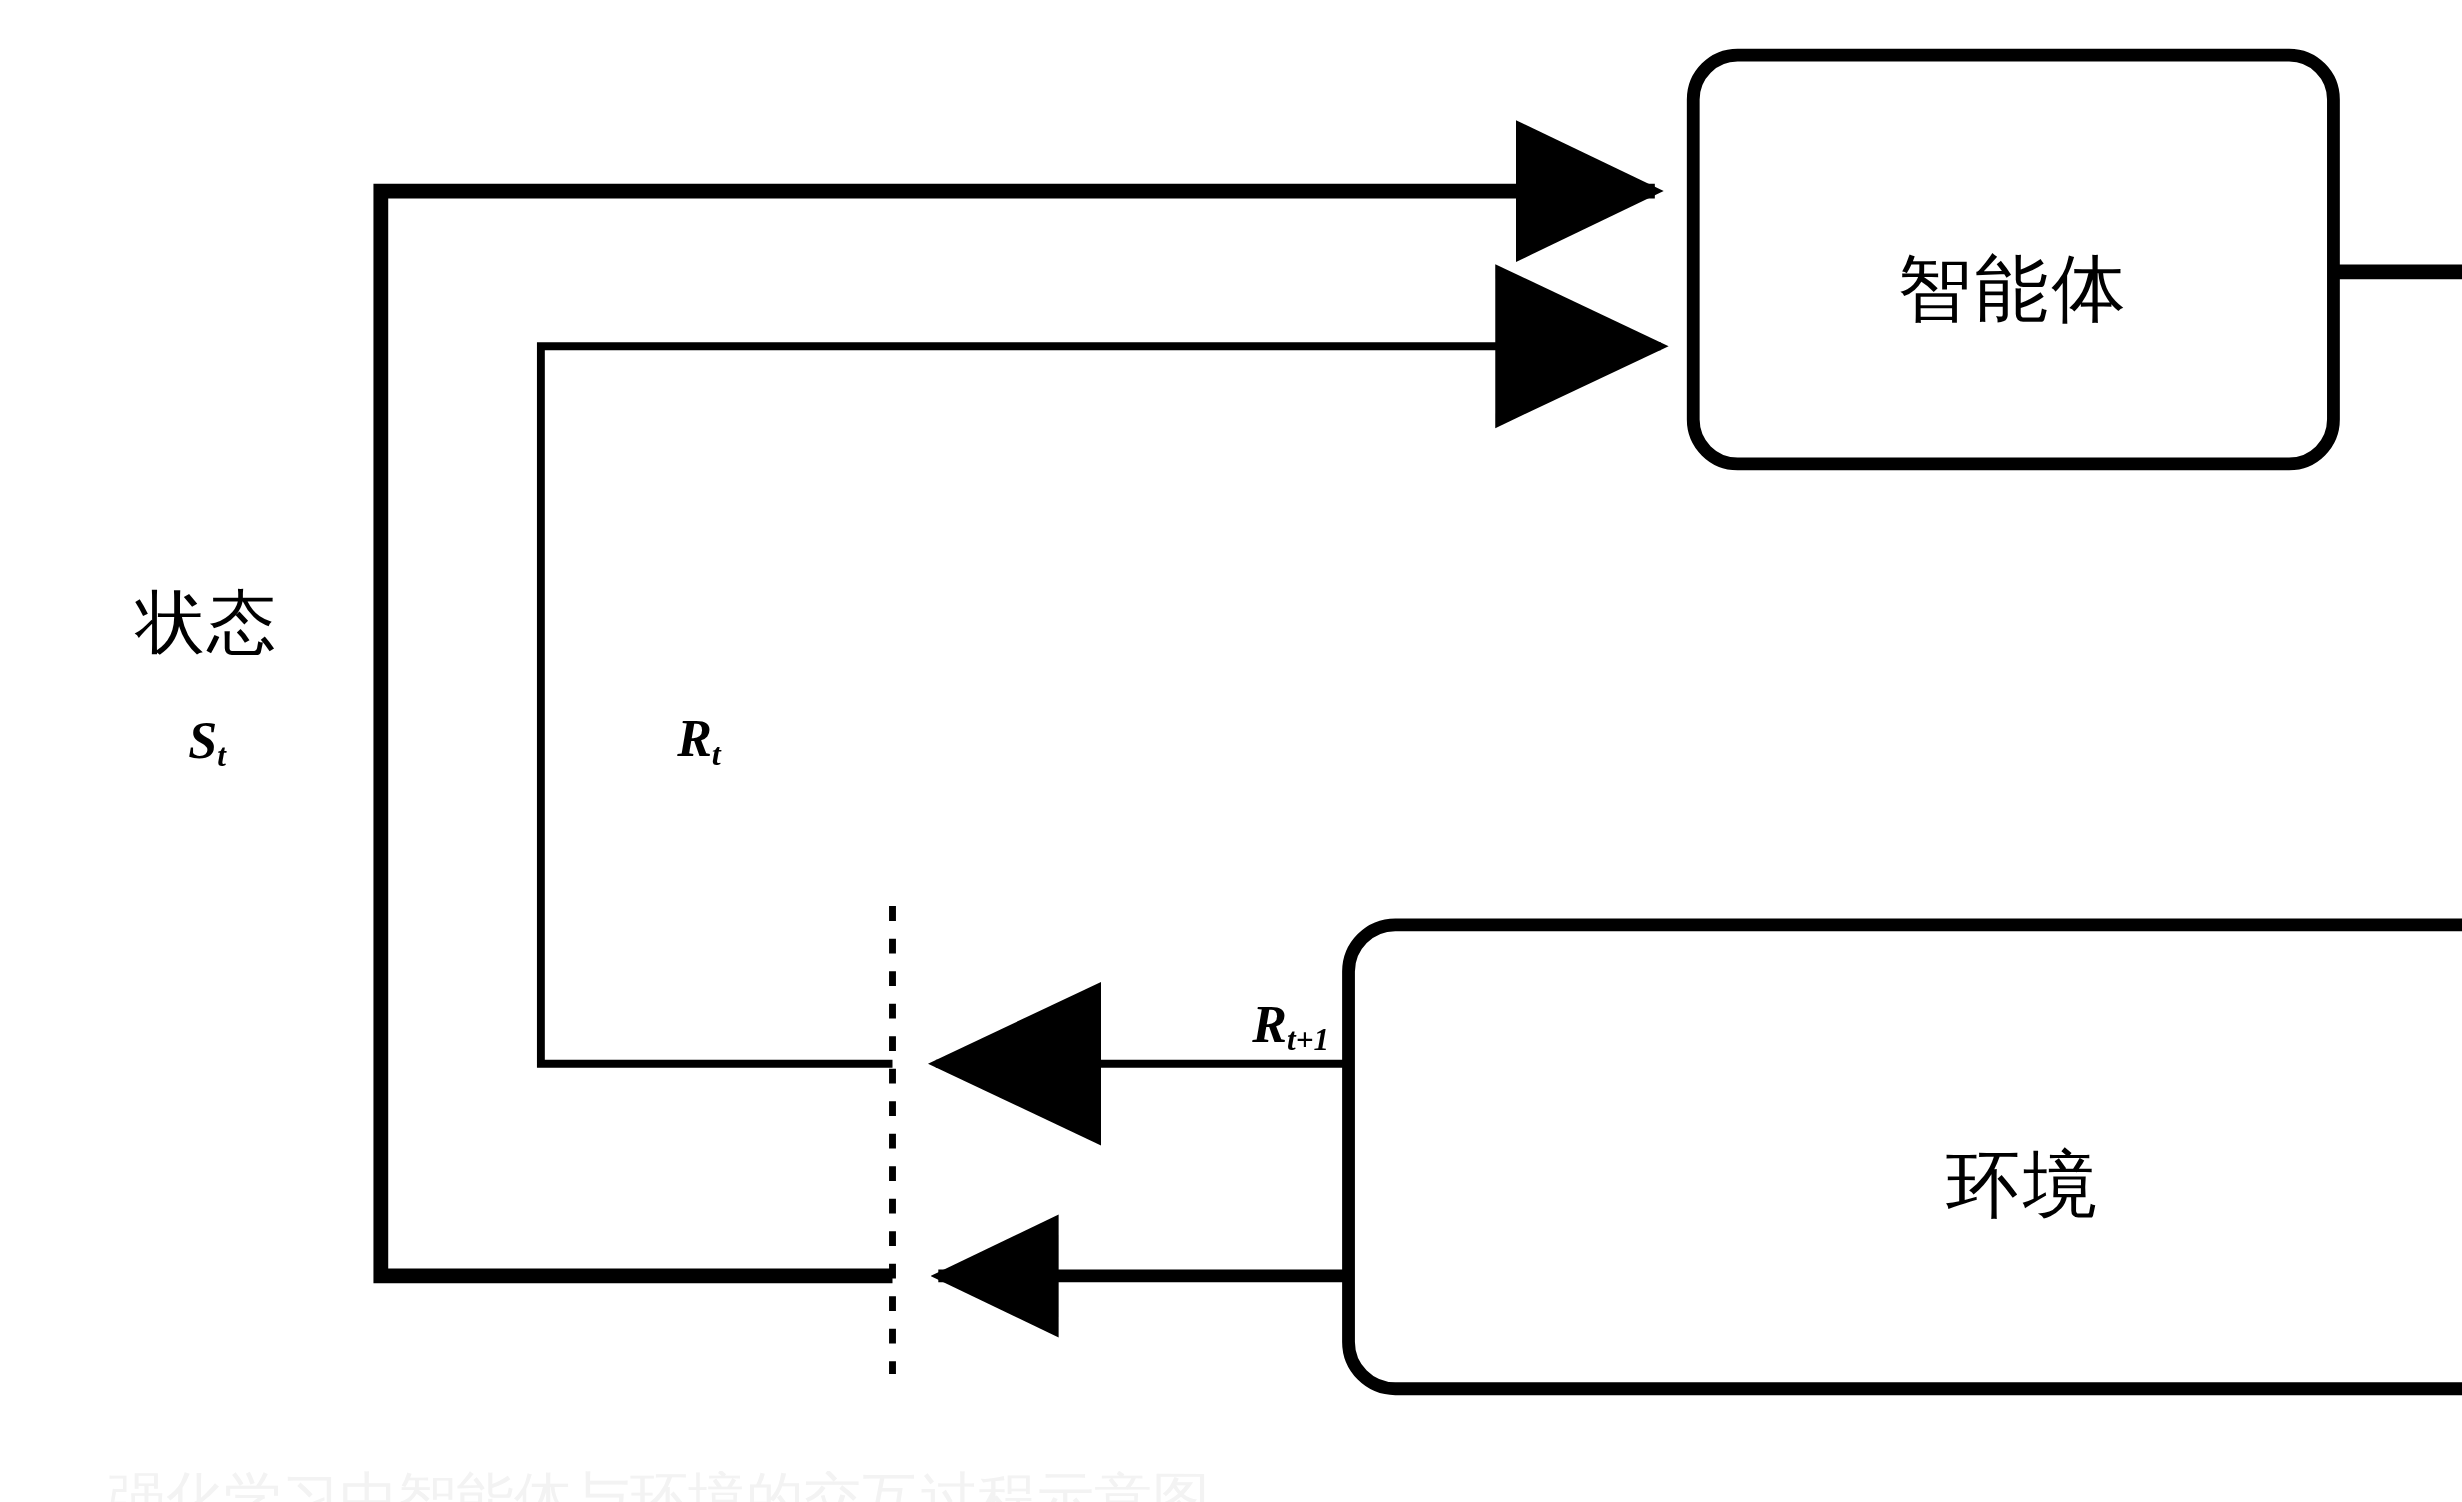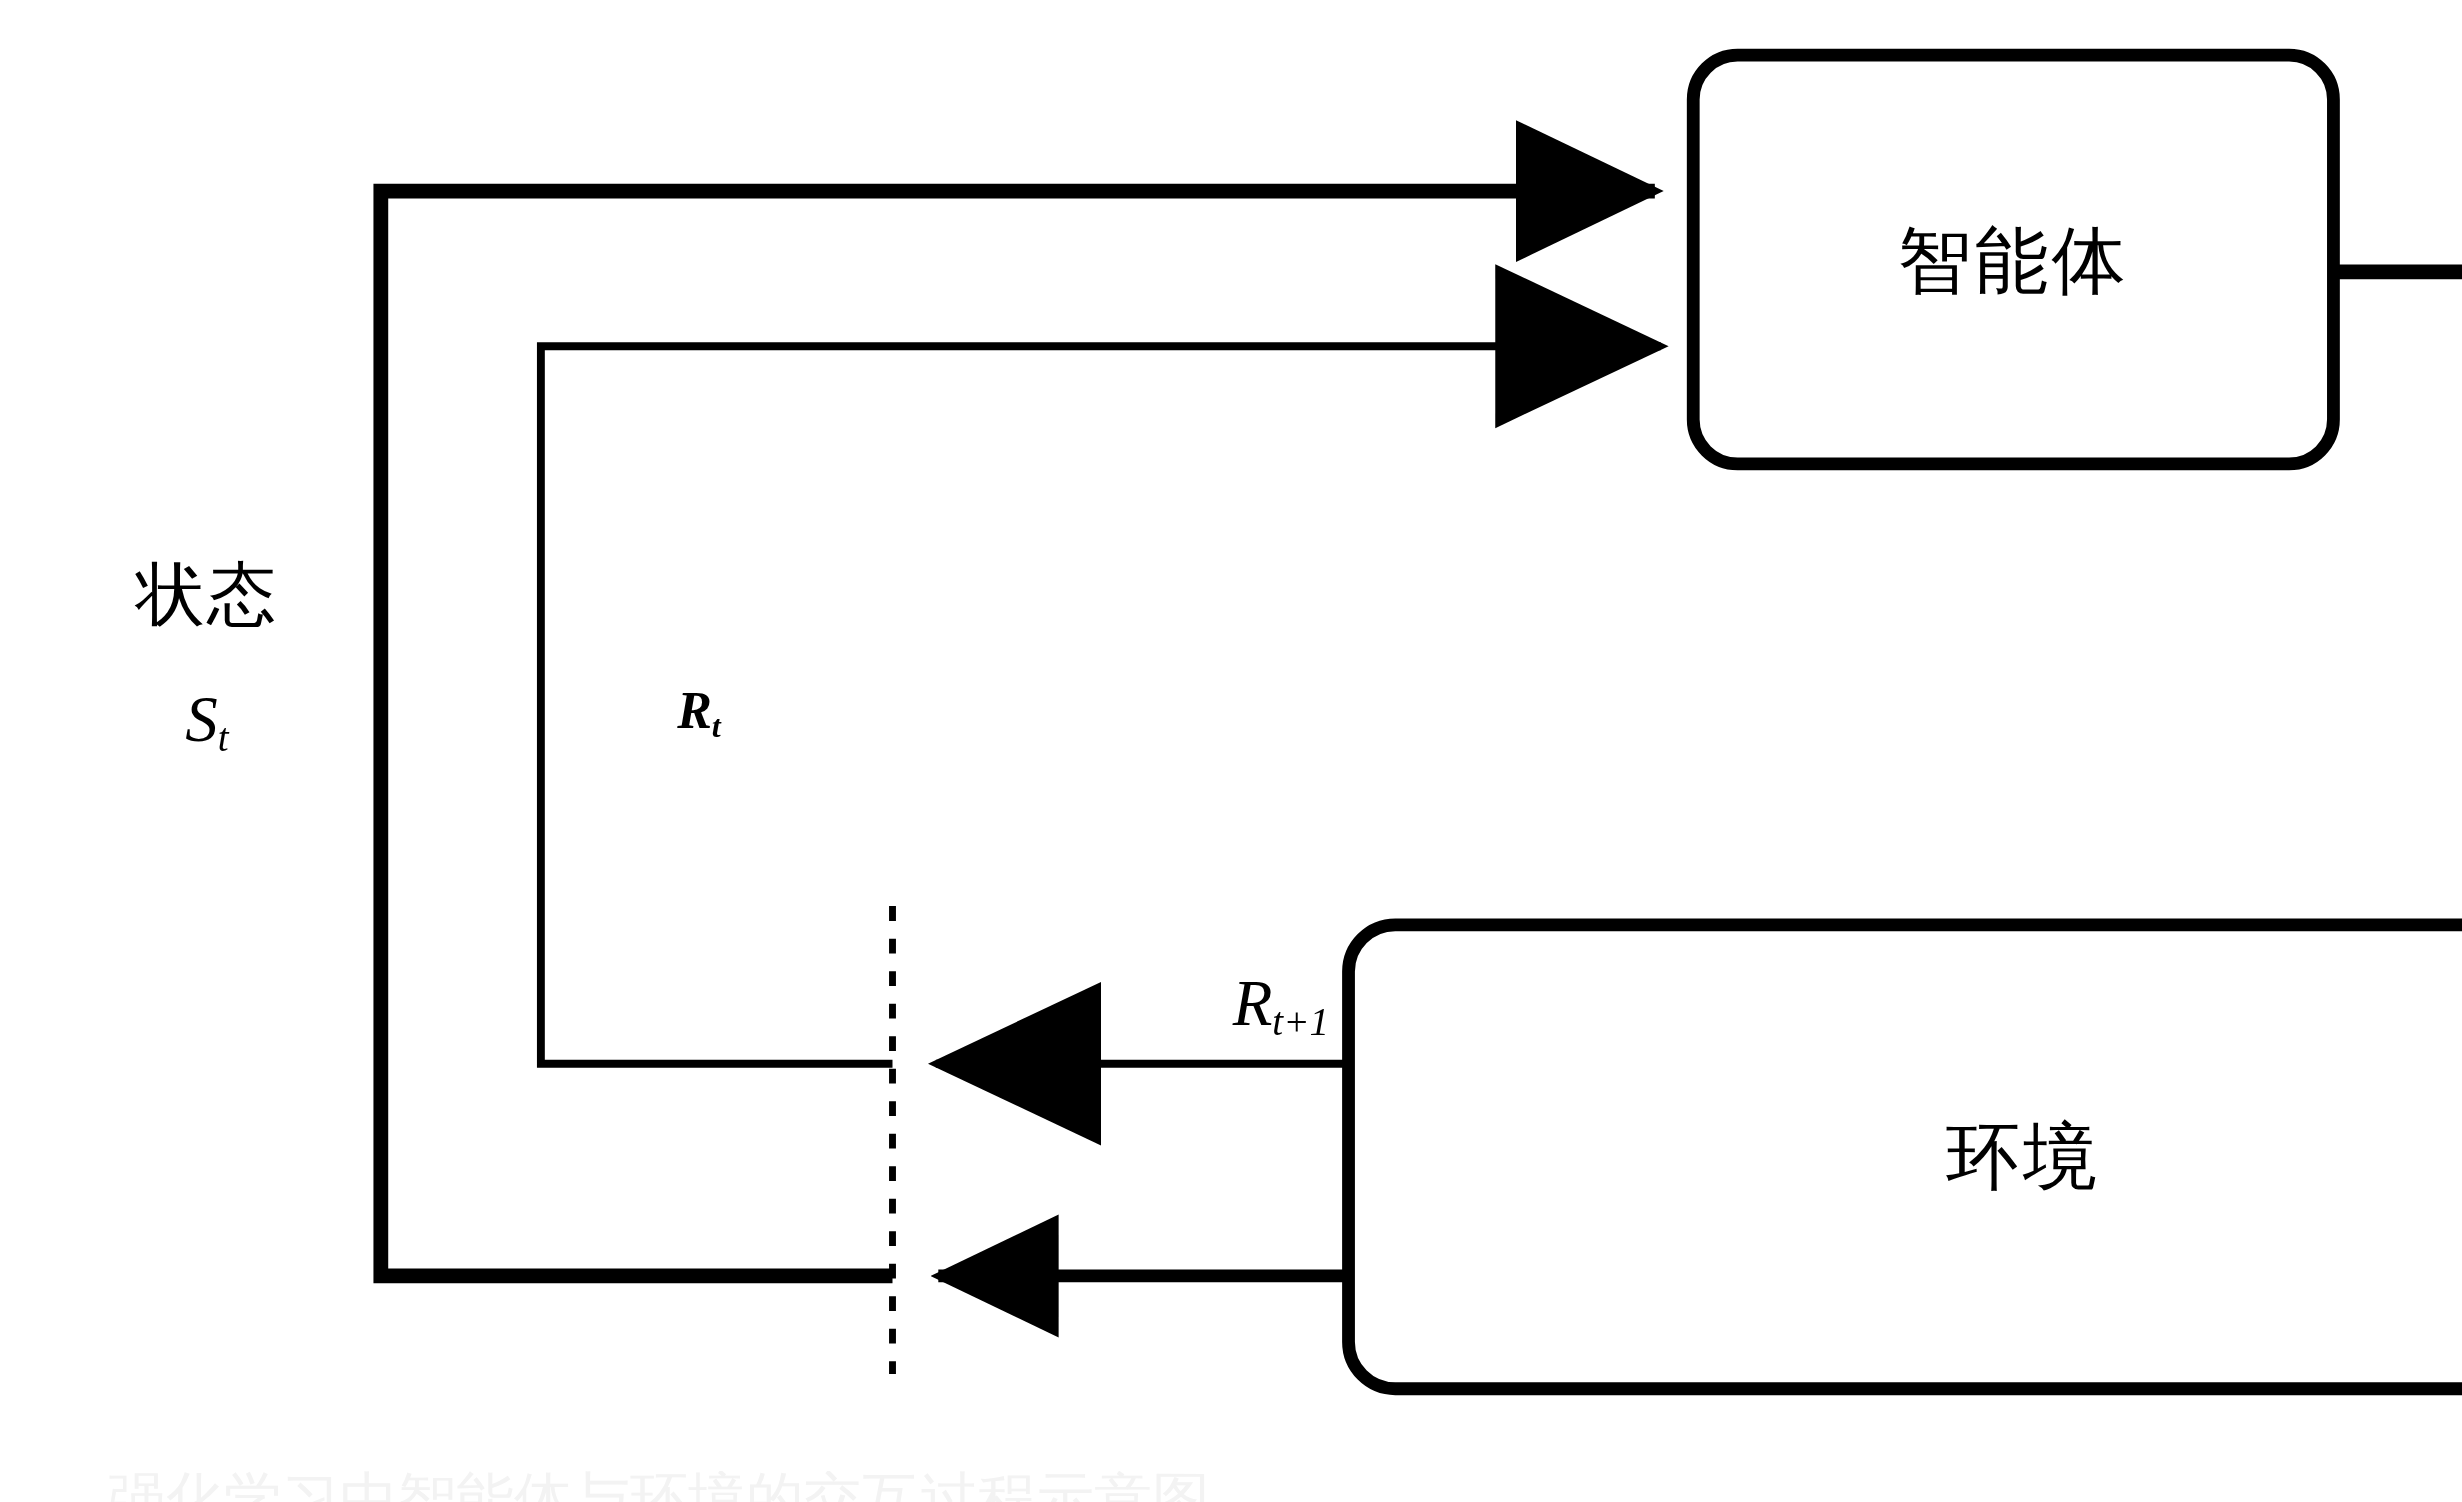--- a/index.html
+++ b/index.html
@@ -24,20 +24,21 @@
     width: 3940px;
     height: 1502px;
   }
   .node-label {
     position: absolute;
     font-family: "Liberation Serif", serif;
     color: #000000;
     white-space: nowrap;
     text-align: center;
     line-height: 1;
+    margin-top: 28px;
   }
   .box-label {
     font-size: 74px;
     letter-spacing: 3px;
   }
   .edge-cjk {
     font-size: 69px;
     letter-spacing: 2px;
   }
   .edge-sym {
@@ -49,22 +50,22 @@
   .edge-sym .sub {
     font-size: 0.62em;
     font-style: italic;
     font-weight: 700;
     vertical-align: -0.28em;
     letter-spacing: 0;
   }
   .sig-sym {
     font-family: "Liberation Serif", serif;
     font-style: italic;
-    font-weight: 400;
-    font-size: 65px;
+    font-weight: 700;
+    font-size: 52px;
   }
   .sig-sym .sub {
     font-size: 0.60em;
     font-style: italic;
     vertical-align: -0.26em;
   }
   .caption-strip {
     position: absolute;
     left: 108px;
     top: 1471px;

